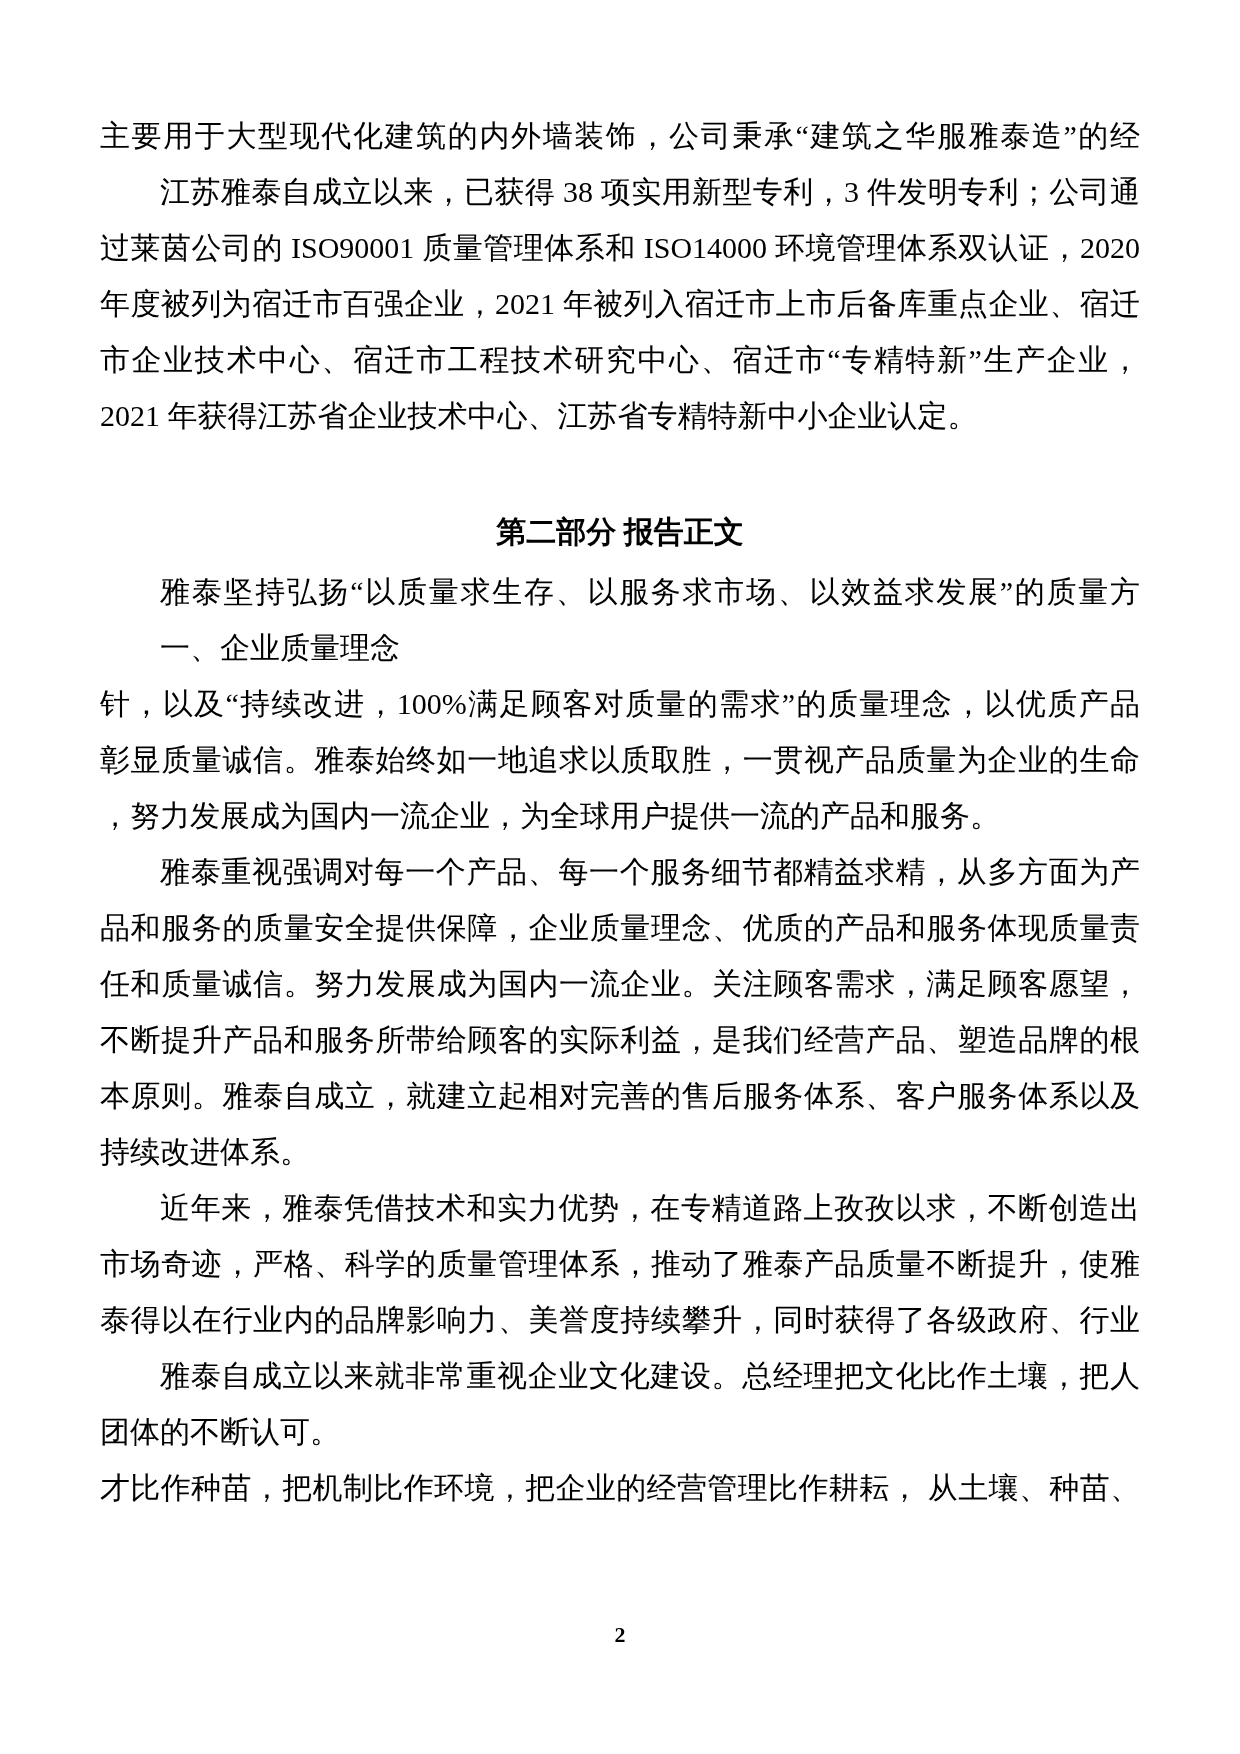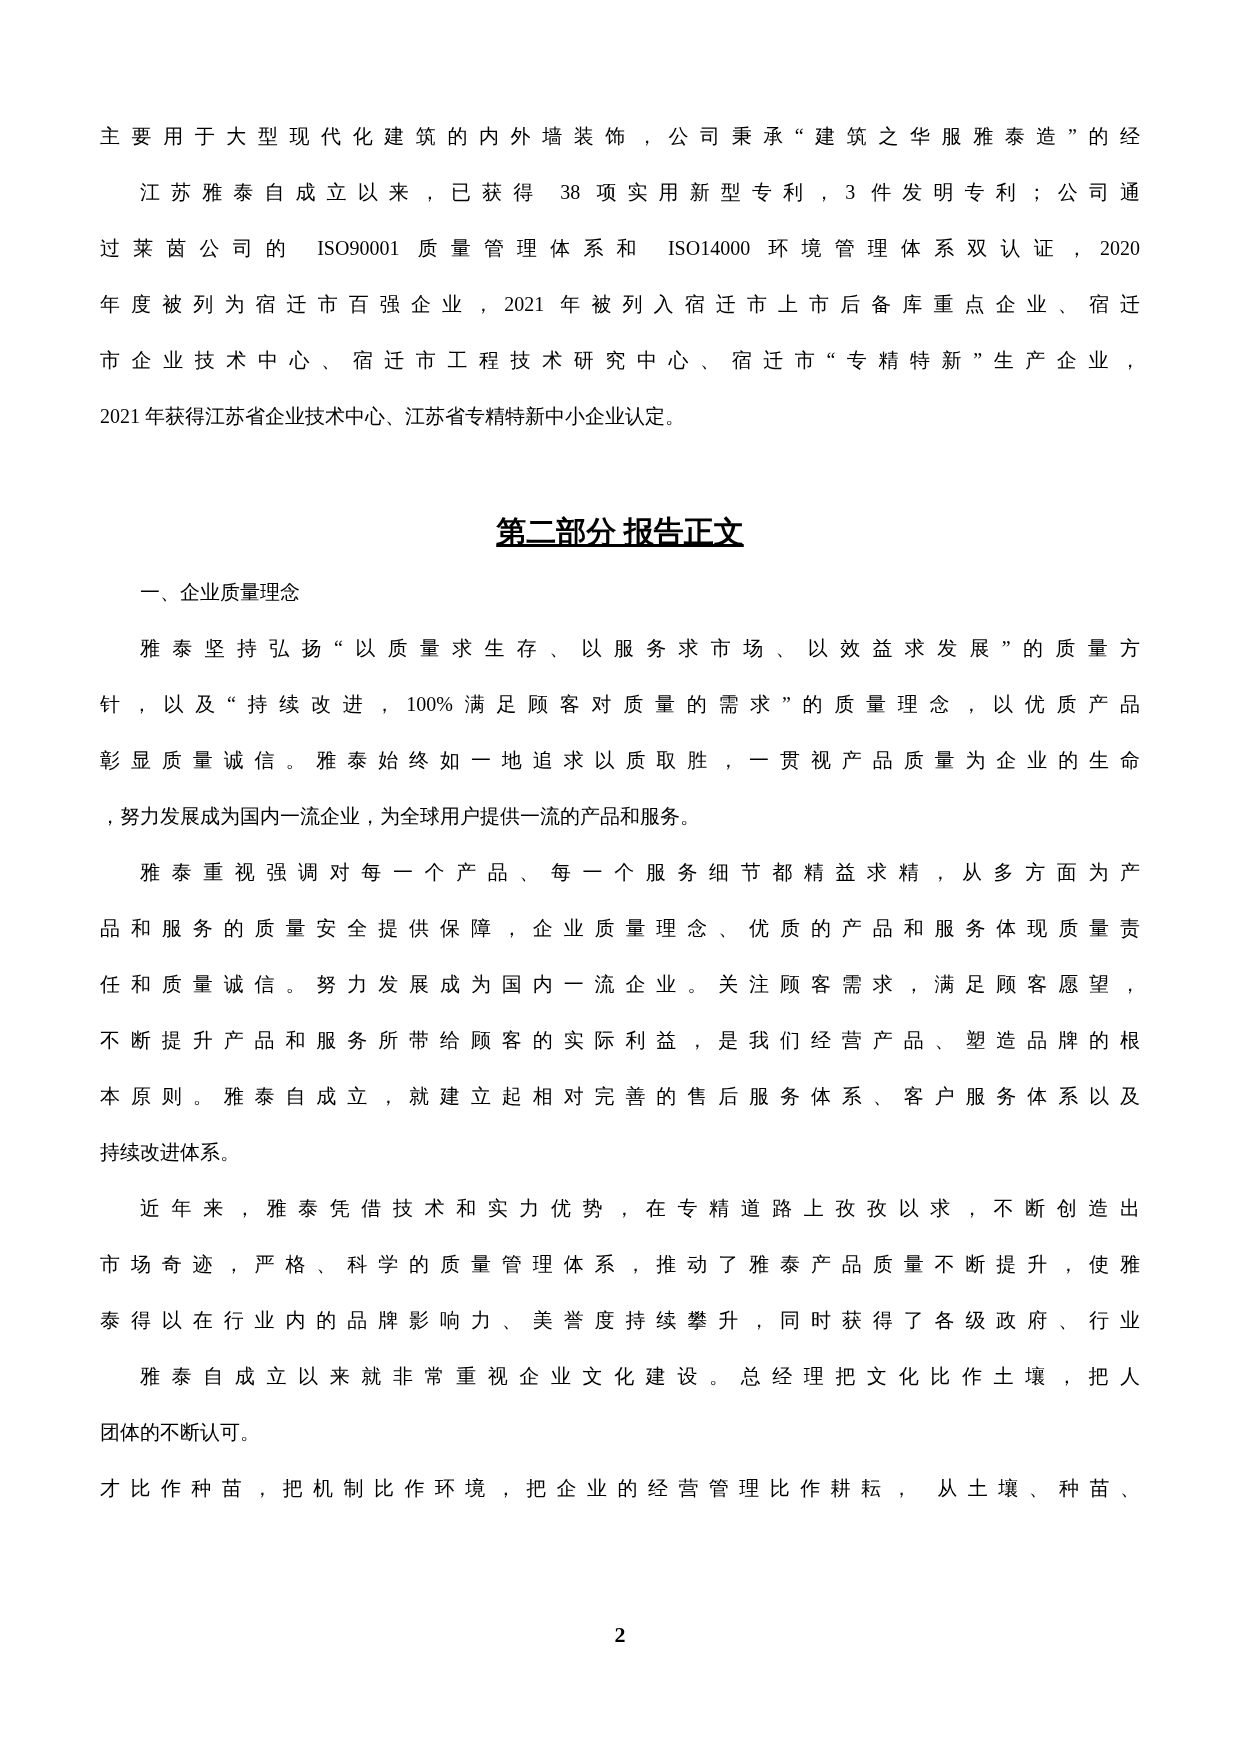--- a/index.html
+++ b/index.html
@@ -16,39 +16,38 @@
     font-family: "Liberation Serif", "DejaVu Serif", serif;
     overflow: hidden;
   }
   .content {
     position: absolute;
     left: 100px;
     top: 108px;
     width: 1040px;
   }
   .line {
-    font-size: 20px;
+    font-size: 30px;
     line-height: 56px;
     text-align: justify;
     text-align-last: justify;
     white-space: normal;
   }
   .line.end {
     text-align-last: left;
   }
   .line.indent {
     text-indent: 2em;
   }
   .heading {
     font-size: 30px;
     font-weight: 700;
     line-height: 64px;
     margin-top: 56px;
     text-align: center;
-    text-decoration: underline;
   }
   .footer {
     position: absolute;
     left: 0;
     right: 0;
     top: 1620px;
     text-align: center;
   }
   .page-number {
     font-size: 22px;
@@ -62,22 +61,22 @@
 <div class="page">
   <div class="content">
 
   <div class="line">主要用于大型现代化建筑的内外墙装饰，公司秉承“建筑之华服雅泰造”的经</div>
       <div class="line indent">江苏雅泰自成立以来，已获得 38 项实用新型专利，3 件发明专利；公司通</div>
       <div class="line">过莱茵公司的 ISO90001 质量管理体系和 ISO14000 环境管理体系双认证，2020</div>
       <div class="line">年度被列为宿迁市百强企业，2021 年被列入宿迁市上市后备库重点企业、宿迁</div>
       <div class="line">市企业技术中心、宿迁市工程技术研究中心、宿迁市“专精特新”生产企业，</div>
       <div class="line end">2021 年获得江苏省企业技术中心、江苏省专精特新中小企业认定。</div>
       <div class="heading">第二部分 报告正文</div>
+      <div class="line indent">雅泰坚持弘扬“以质量求生存、以服务求市场、以效益求发展”的质量方</div>
       <div class="line indent end">一、企业质量理念</div>
-      <div class="line indent">雅泰坚持弘扬“以质量求生存、以服务求市场、以效益求发展”的质量方</div>
       <div class="line">针，以及“持续改进，100%满足顾客对质量的需求”的质量理念，以优质产品</div>
       <div class="line">彰显质量诚信。雅泰始终如一地追求以质取胜，一贯视产品质量为企业的生命</div>
       <div class="line end">，努力发展成为国内一流企业，为全球用户提供一流的产品和服务。</div>
       <div class="line indent">雅泰重视强调对每一个产品、每一个服务细节都精益求精，从多方面为产</div>
       <div class="line">品和服务的质量安全提供保障，企业质量理念、优质的产品和服务体现质量责</div>
       <div class="line">任和质量诚信。努力发展成为国内一流企业。关注顾客需求，满足顾客愿望，</div>
       <div class="line">不断提升产品和服务所带给顾客的实际利益，是我们经营产品、塑造品牌的根</div>
       <div class="line">本原则。雅泰自成立，就建立起相对完善的售后服务体系、客户服务体系以及</div>
       <div class="line end">持续改进体系。</div>
       <div class="line indent">近年来，雅泰凭借技术和实力优势，在专精道路上孜孜以求，不断创造出</div>

